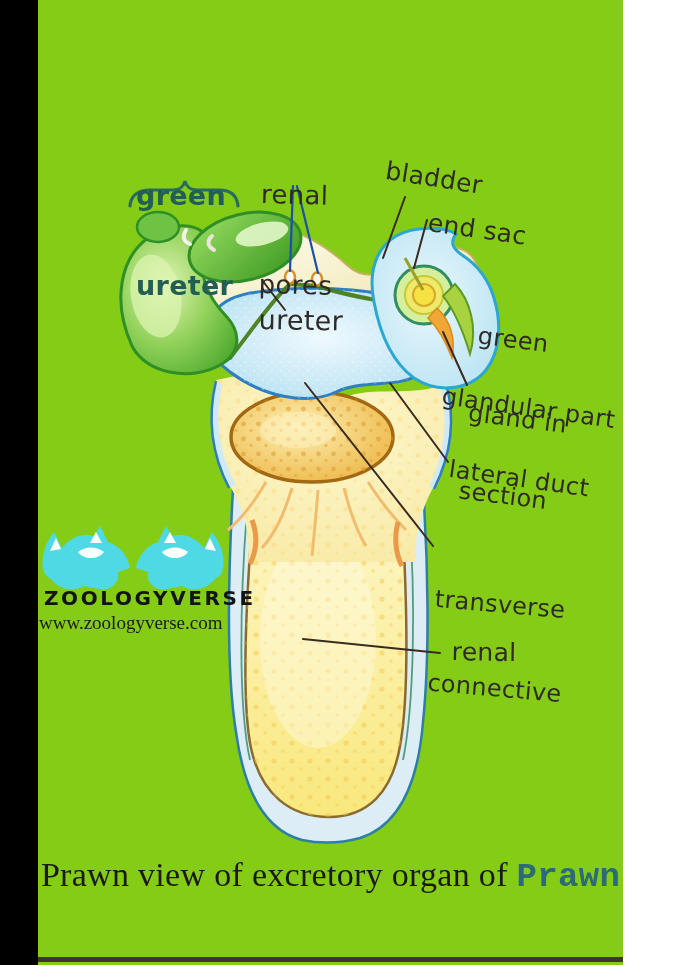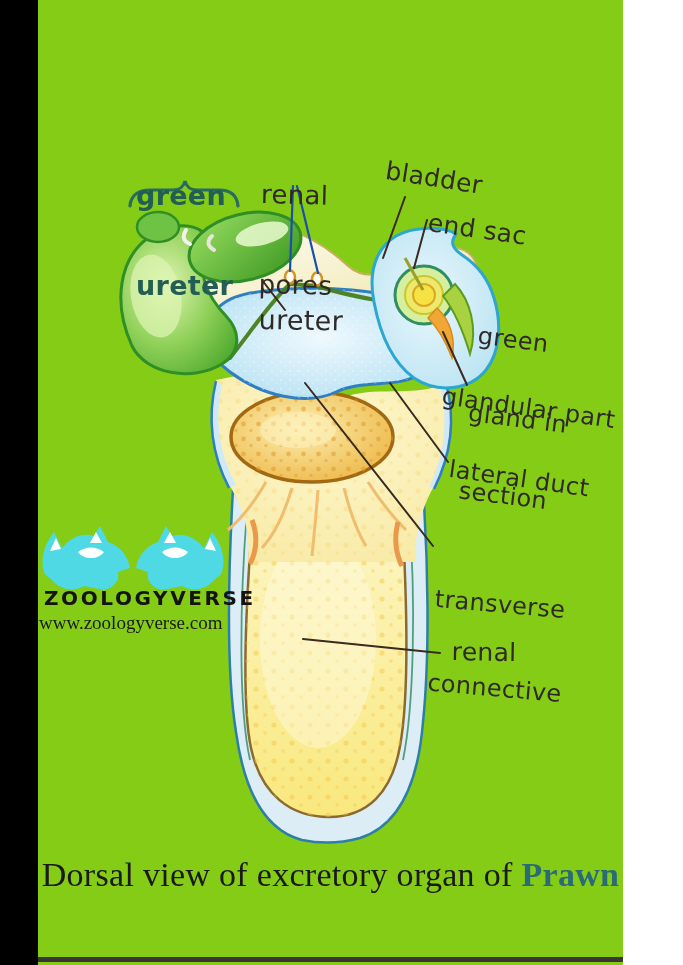--- a/index.html
+++ b/index.html
@@ -22,21 +22,21 @@
   .lbl-ureter{left:259px;top:306px;font-size:27px;transform:rotate(1deg);}
   .lbl-renal{left:452px;top:638px;font-size:25px;transform:rotate(1deg);}
   .watermark{position:absolute;left:38px;top:524px;width:220px;}
   .wm-wolves{position:absolute;left:0;top:0;}
   .wm-brand{position:absolute;left:6px;top:62px;font-size:20px;font-weight:bold;color:#141414;
             letter-spacing:2.6px;font-family:"DejaVu Sans",sans-serif;}
   .wm-url{position:absolute;left:1px;top:88px;font-size:19px;color:#1a1a1a;
           font-family:"Liberation Serif",serif;}
   .caption{position:absolute;left:38px;right:0;top:856px;text-align:center;
            font-family:"Liberation Serif",serif;font-size:34px;color:#1c191a;letter-spacing:.3px;}
-  .caption .subject{font-family:Liberation Serif, serif;font-weight:bold;color:#2a6b76;}
+  .caption .subject{font-family:Liberation Mono, monospace;font-weight:bold;color:#2a6b76;}
 </style>
 </head>
 <body>
 
 <div id="stage">
   <div class="leftbar"></div>
   <div class="bottomrule"></div>
 
   <svg class="artsvg" width="683" height="965" viewBox="0 0 683 965">
     <defs>
@@ -226,17 +226,17 @@
           <path d="M132,8 L126,19 L138,19 Z"></path>
         <path d="M40,28 C48,22 58,22 66,28 C60,36 46,36 40,28 Z"></path>
         <path d="M150,28 C142,22 132,22 124,28 C130,36 144,36 150,28 Z"></path>
       </g>
     </svg>
     <div class="wm-brand">ZOOLOGYVERSE</div>
     <div class="wm-url">www.zoologyverse.com</div>
   </div>
 
   <div class="caption">
-    <span>Dorsal view of excretory organ of</span>
+    <span>Prawn view of excretory organ of</span>
     <span> </span>
     <span class="subject">Prawn</span>
   </div>
 </div>
 
 </body></html>

